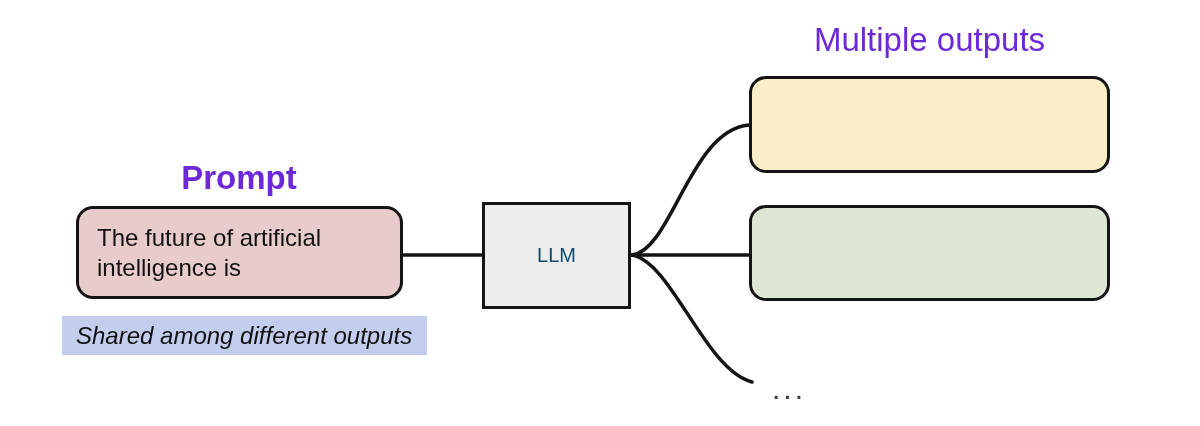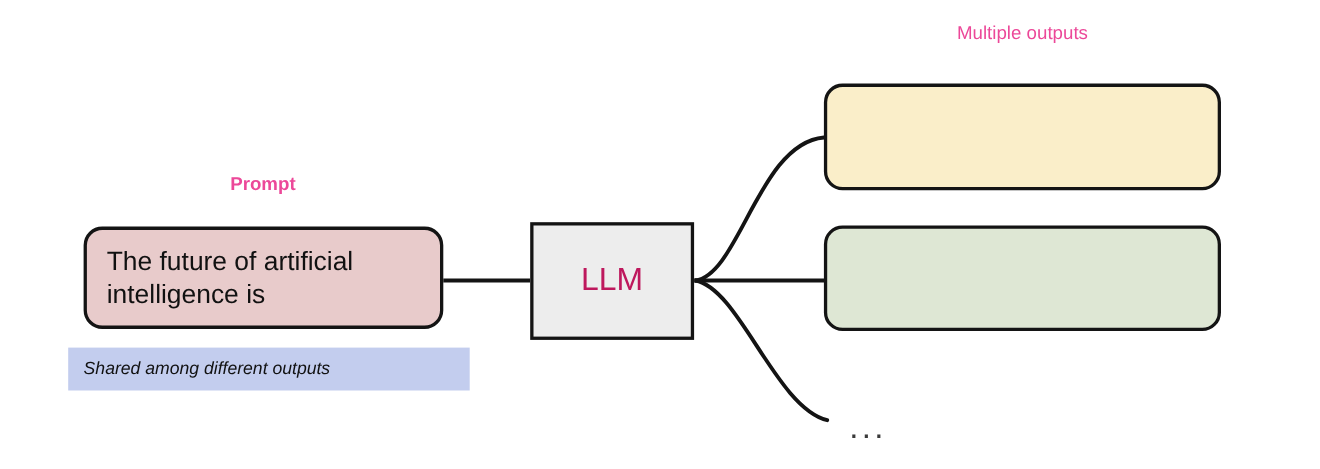--- a/index.html
+++ b/index.html
@@ -21,22 +21,22 @@
     position: absolute;
     left: 0;
     top: 0;
     width: 1200px;
     height: 426px;
     pointer-events: none;
   }
 
   .label {
     position: absolute;
-    color: #ec4899;
-    font-size: 17px;
+    color: #6d28d9;
+    font-size: 33px;
     line-height: 1.2;
     white-space: nowrap;
   }
 
   #prompt-label {
     left: 0;
     top: 158px;
     width: 478px;
     text-align: center;
     font-weight: bold;
@@ -78,22 +78,22 @@
     top: 202px;
     width: 149px;
     height: 107px;
     border-radius: 0;
     background: #ededed;
     display: flex;
     align-items: center;
     justify-content: center;
   }
   #llm-box .box-text {
-    font-size: 29px;
-    color: #be185d;
+    font-size: 20px;
+    color: #0c4a6e;
   }
 
   #output-box-1 {
     left: 749px;
     top: 76px;
     width: 361px;
     height: 97px;
     border-radius: 17px;
     background: #faeec9;
   }
@@ -113,21 +113,21 @@
     top: 316px;
     width: 365px;
     height: 39px;
     background: #c3cdee;
     display: flex;
     align-items: center;
     padding-left: 14px;
     box-sizing: border-box;
   }
   #shared-note .note-text {
-    font-size: 16px;
+    font-size: 24px;
     font-style: italic;
     color: #111111;
     white-space: nowrap;
   }
 
   #ellipsis {
     position: absolute;
     left: 772px;
     top: 372px;
     font-size: 30px;

